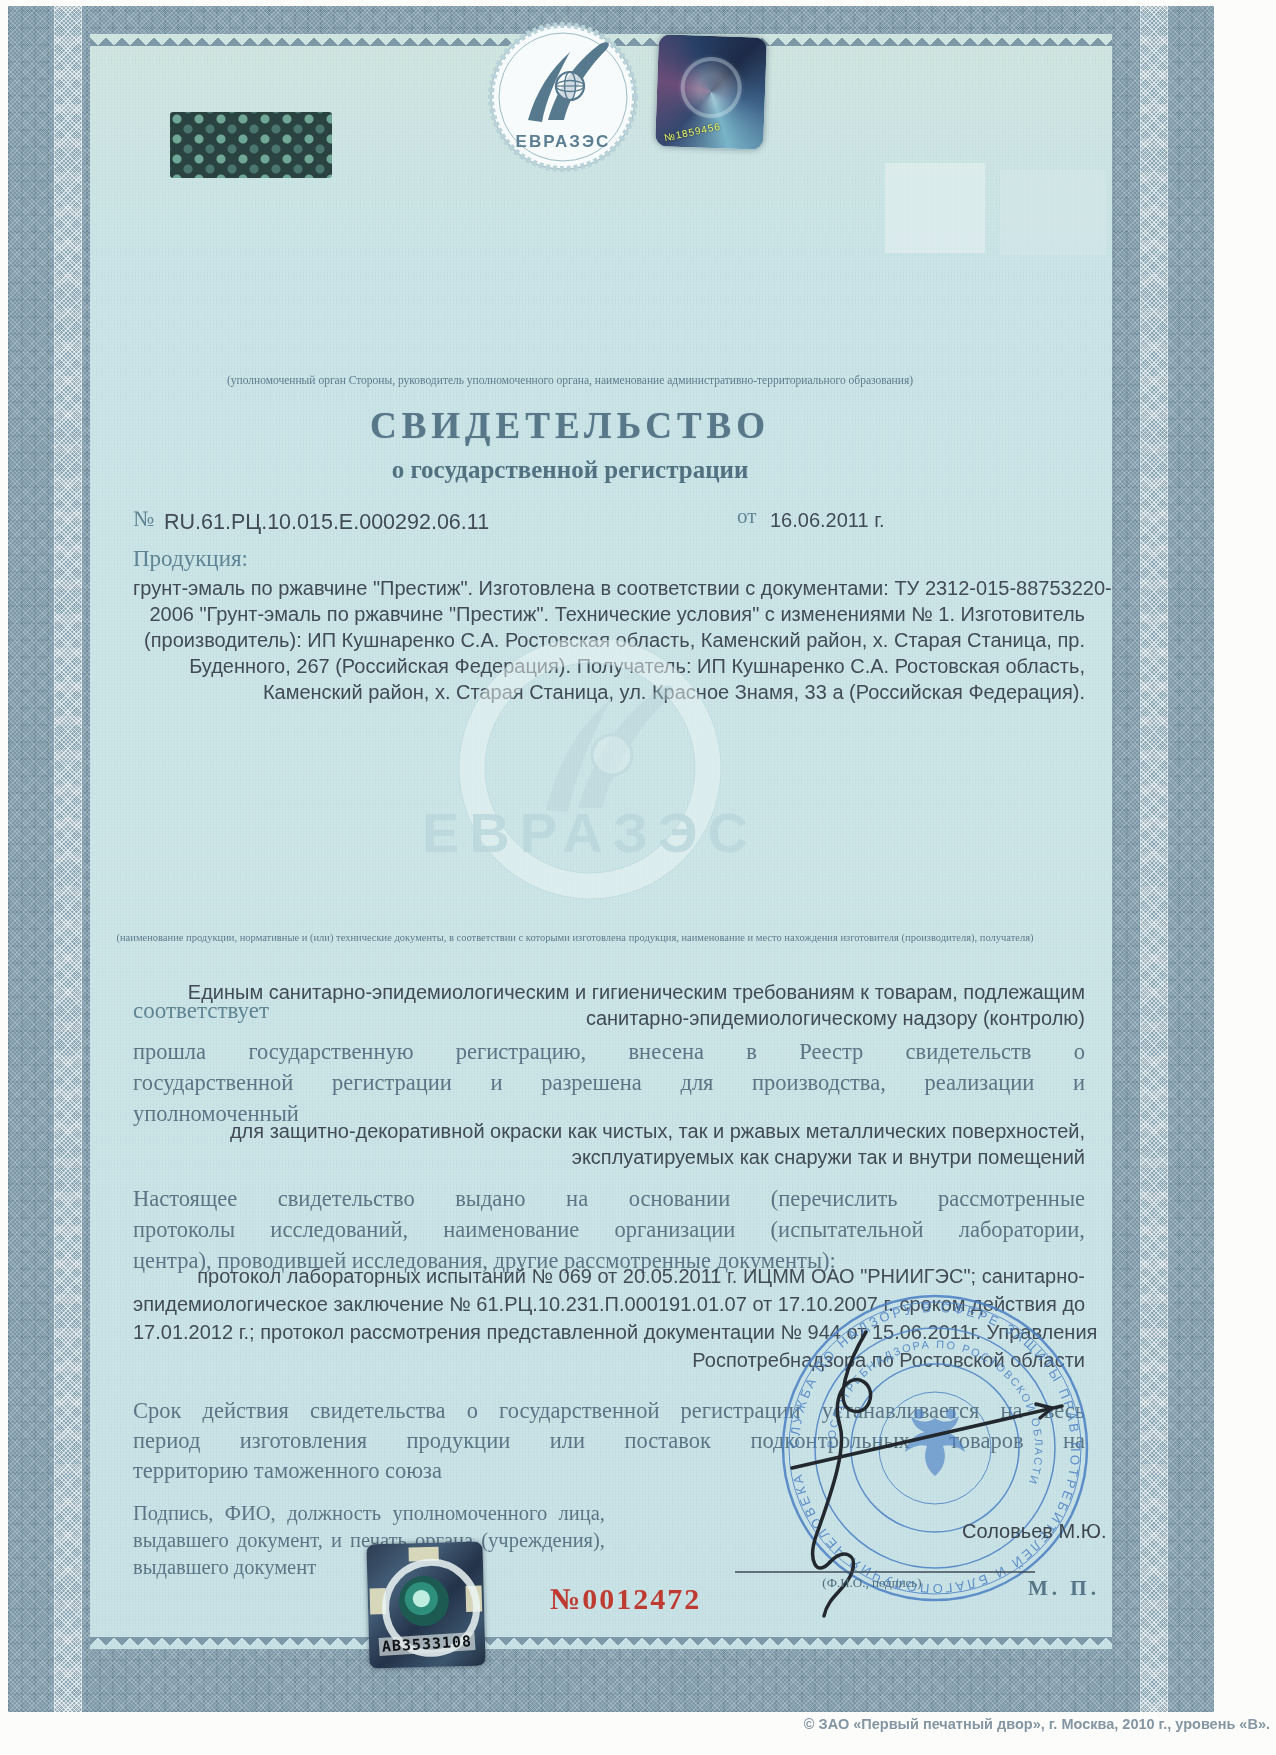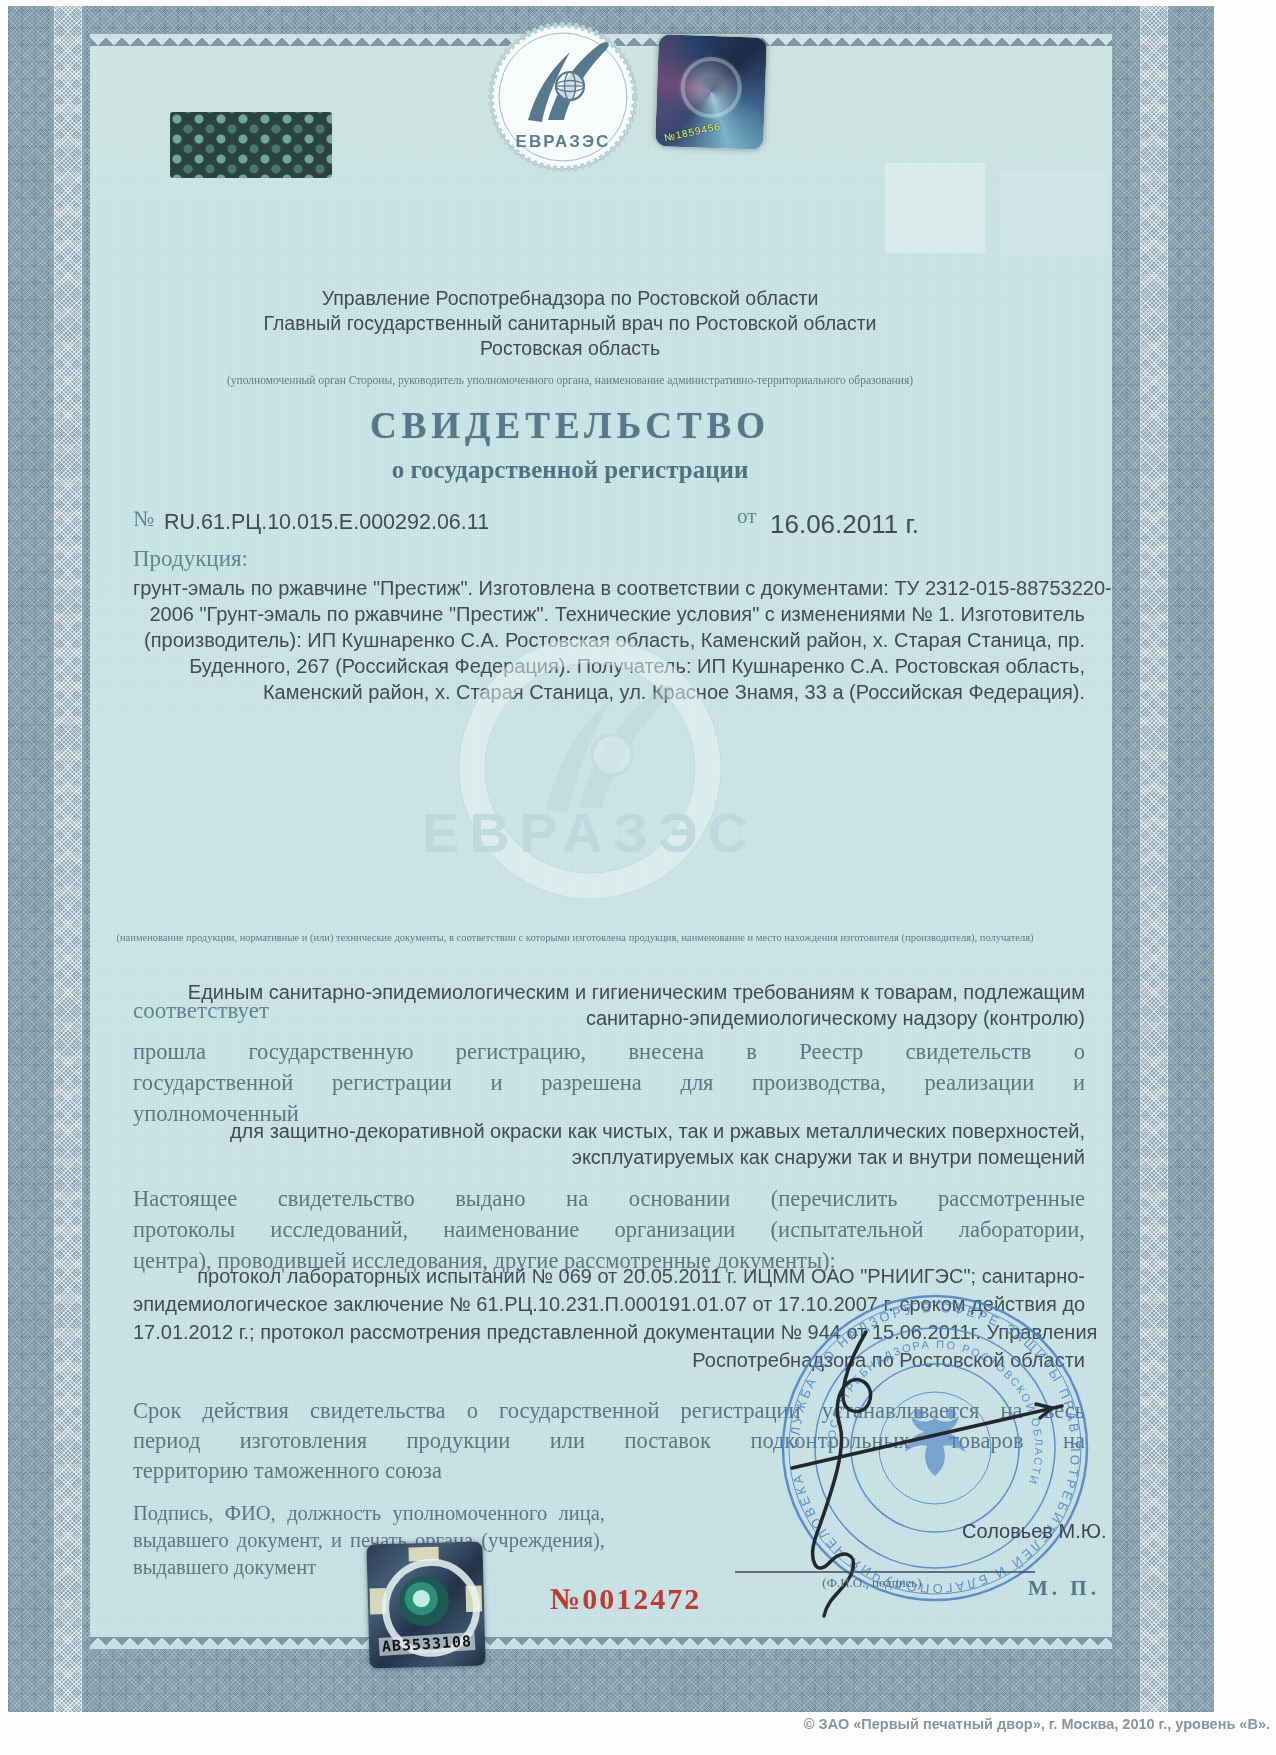--- a/index.html
+++ b/index.html
@@ -124,34 +124,29 @@
     </g>
     <text x="77" y="127" text-anchor="middle" font-family="Liberation Sans, sans-serif" font-size="17" font-weight="bold" letter-spacing="2" fill="#5b7e93">ЕВРАЗЭС</text>
   </svg>
 
   <div class="abs holo-top">
     <span>№1859456</span>
   </div>
   <div class="abs ghost1"></div>
   <div class="abs ghost2"></div>
 
-  <div class="abs authority-block center sans">
-    <div>Управление Роспотребнадзора по Ростовской области</div>
-    <div>Главный государственный санитарный врач по Ростовской области</div>
-    <div>Ростовская область</div>
-  </div>
   <div class="abs footnote1 center footnote">(уполномоченный орган Стороны, руководитель уполномоченного органа, наименование административно-территориального образования)</div>
 
   <div class="abs cert-title center serif-body">СВИДЕТЕЛЬСТВО</div>
   <div class="abs cert-subtitle center serif-body">о государственной регистрации</div>
 
   <div class="abs teal-label" style="left:133px;top:506px;font-size:22px;">№</div>
   <div class="abs sans nowrap" style="left:164px;top:510px;font-size:21.5px;">RU.61.РЦ.10.015.Е.000292.06.11</div>
   <div class="abs teal-label" style="left:737px;top:504px;font-size:21px;">от</div>
-  <div class="abs sans nowrap" style="left:770px;top:509px;font-size:26px;">16.06.2011 г.</div>
+  <div class="abs sans nowrap" style="left:770px;top:509px;font-size:20px;">16.06.2011 г.</div>
 
   <div class="abs teal-label" style="left:133px;top:546px;font-size:23px;">Продукция:</div>
   <div class="abs sans lines-sans" style="left:133px;top:575px;width:952px;">
     <div class="nowrap">грунт-эмаль по ржавчине "Престиж". Изготовлена в соответствии с документами: ТУ 2312-015-88753220-</div>
     <div class="nowrap">2006 "Грунт-эмаль по ржавчине "Престиж". Технические условия" с изменениями № 1. Изготовитель</div>
     <div class="nowrap">(производитель): ИП Кушнаренко С.А. Ростовская область, Каменский район, х. Старая Станица, пр.</div>
     <div class="nowrap">Буденного, 267 (Российская Федерация).  Получатель: ИП Кушнаренко С.А. Ростовская область,</div>
     <div class="nowrap">Каменский район, х. Старая Станица, ул. Красное Знамя, 33 а (Российская Федерация).</div>
   </div>
 

